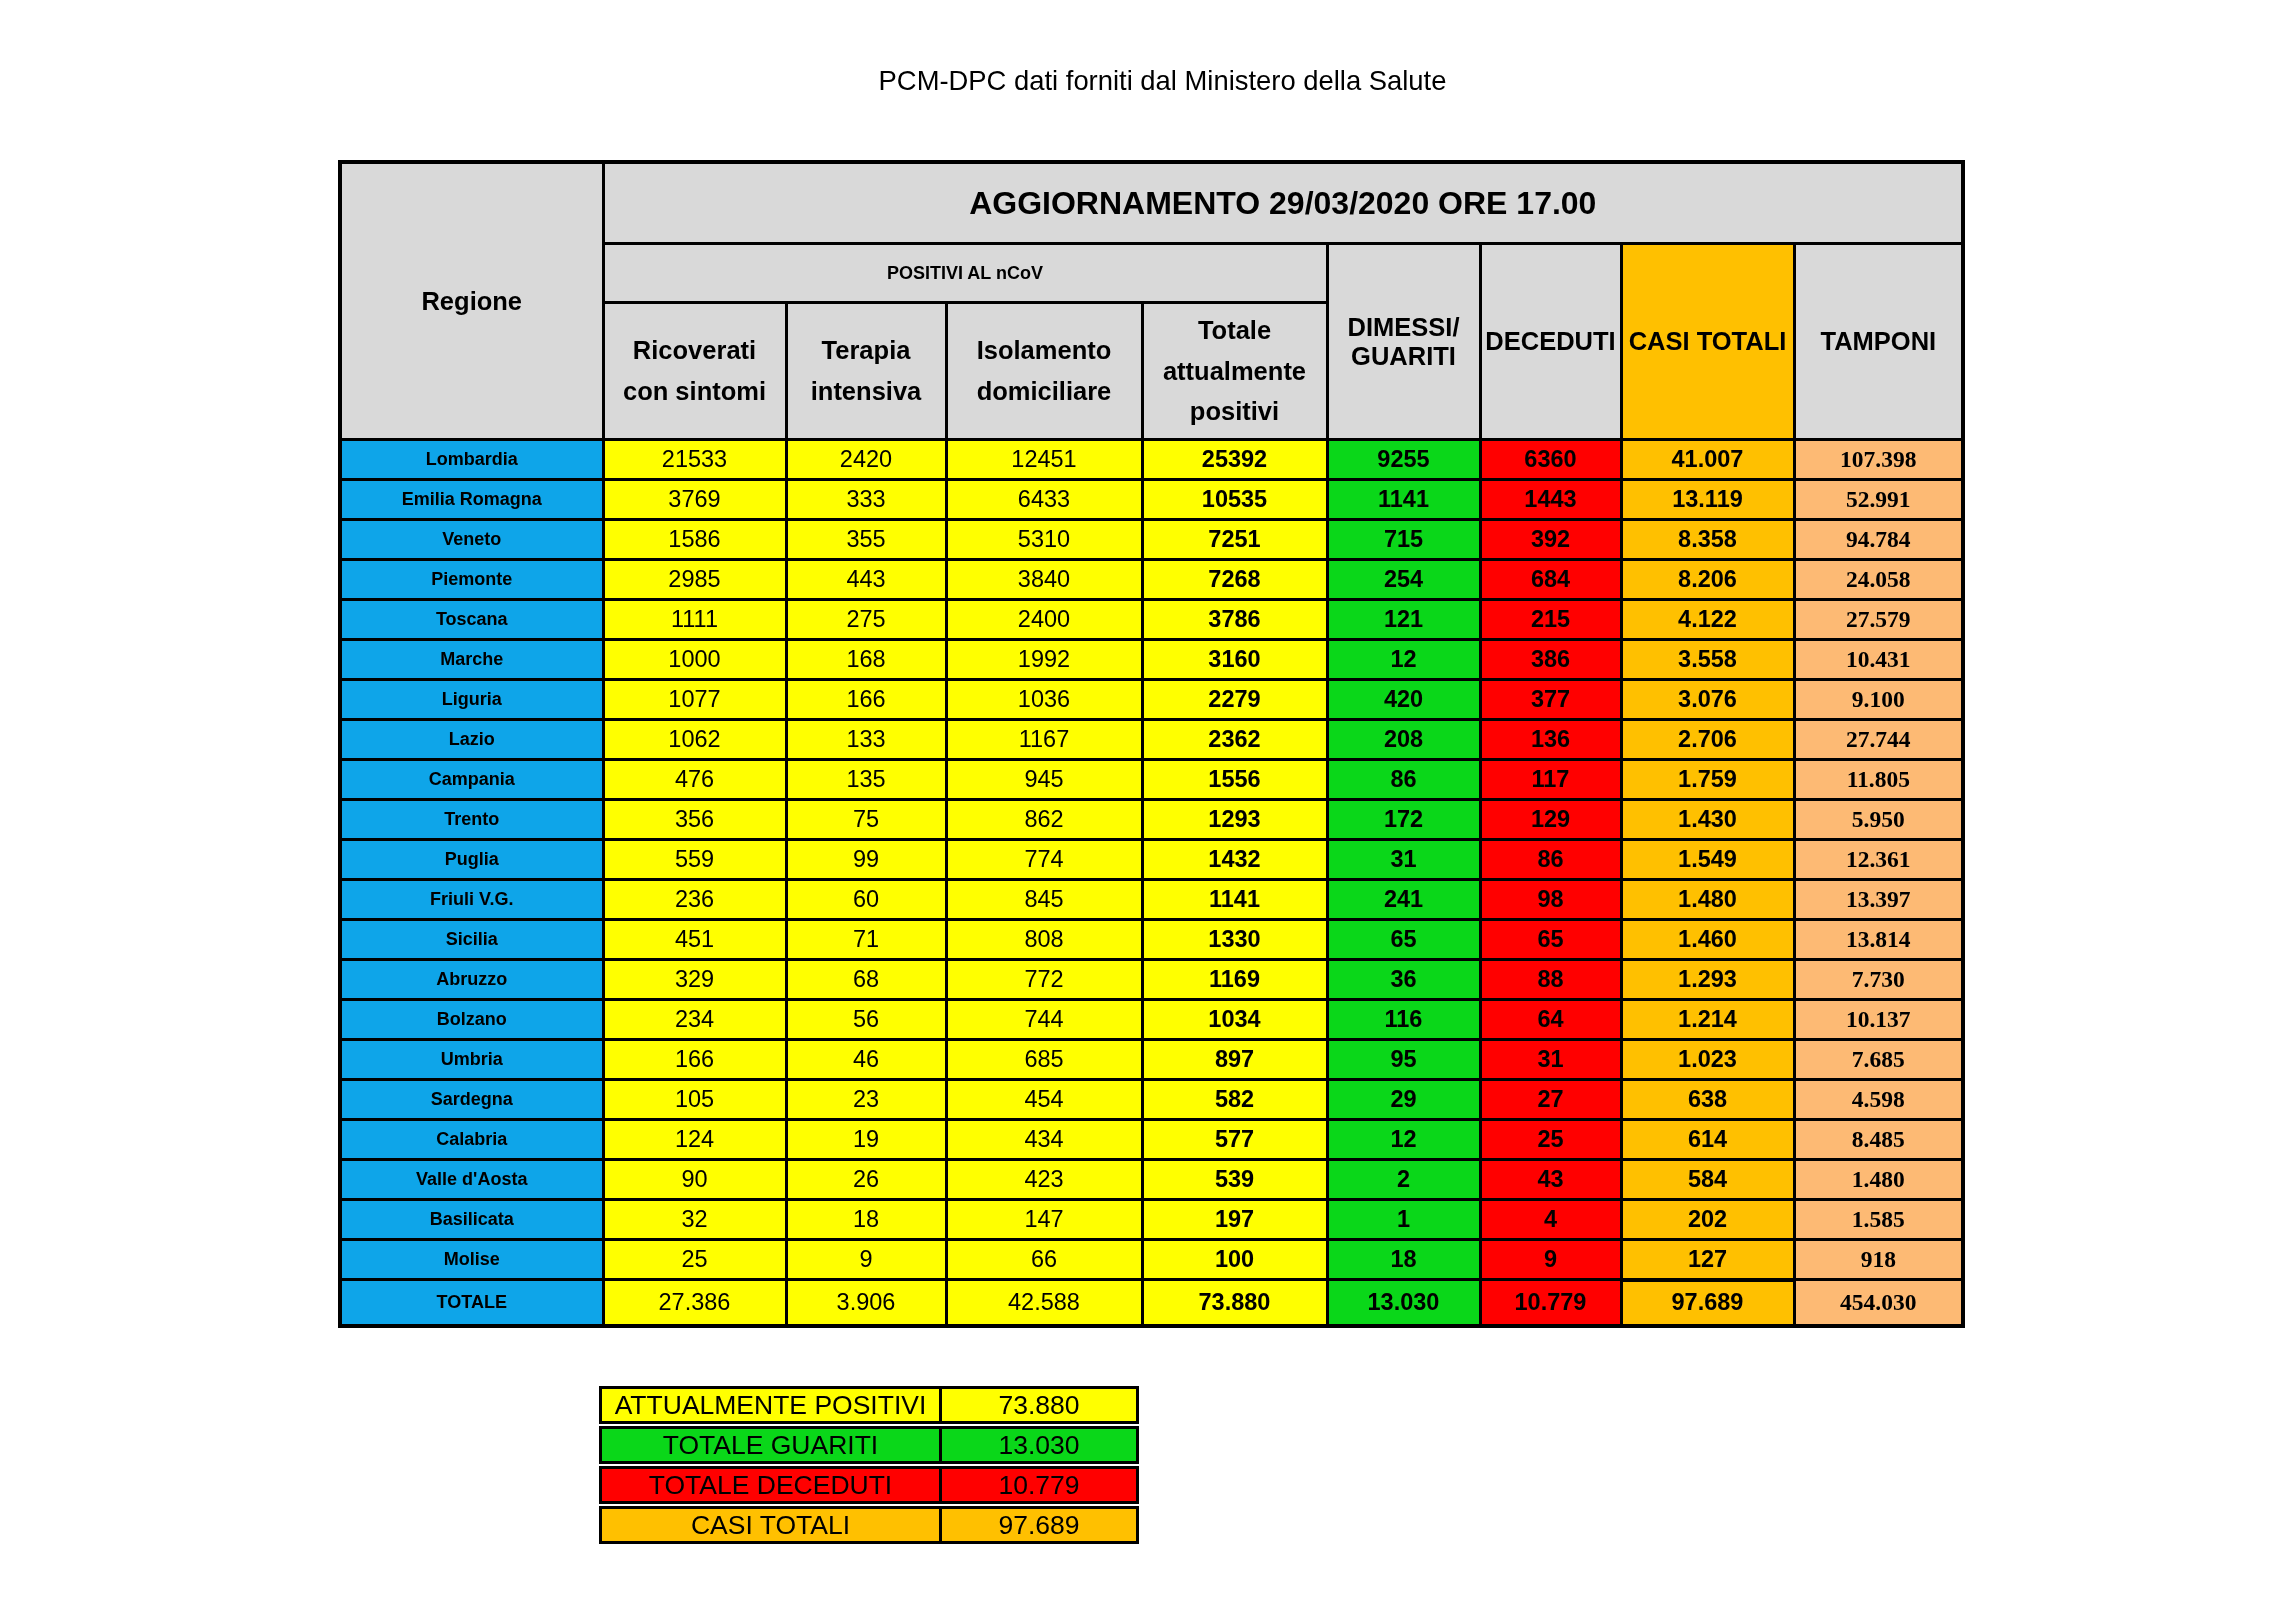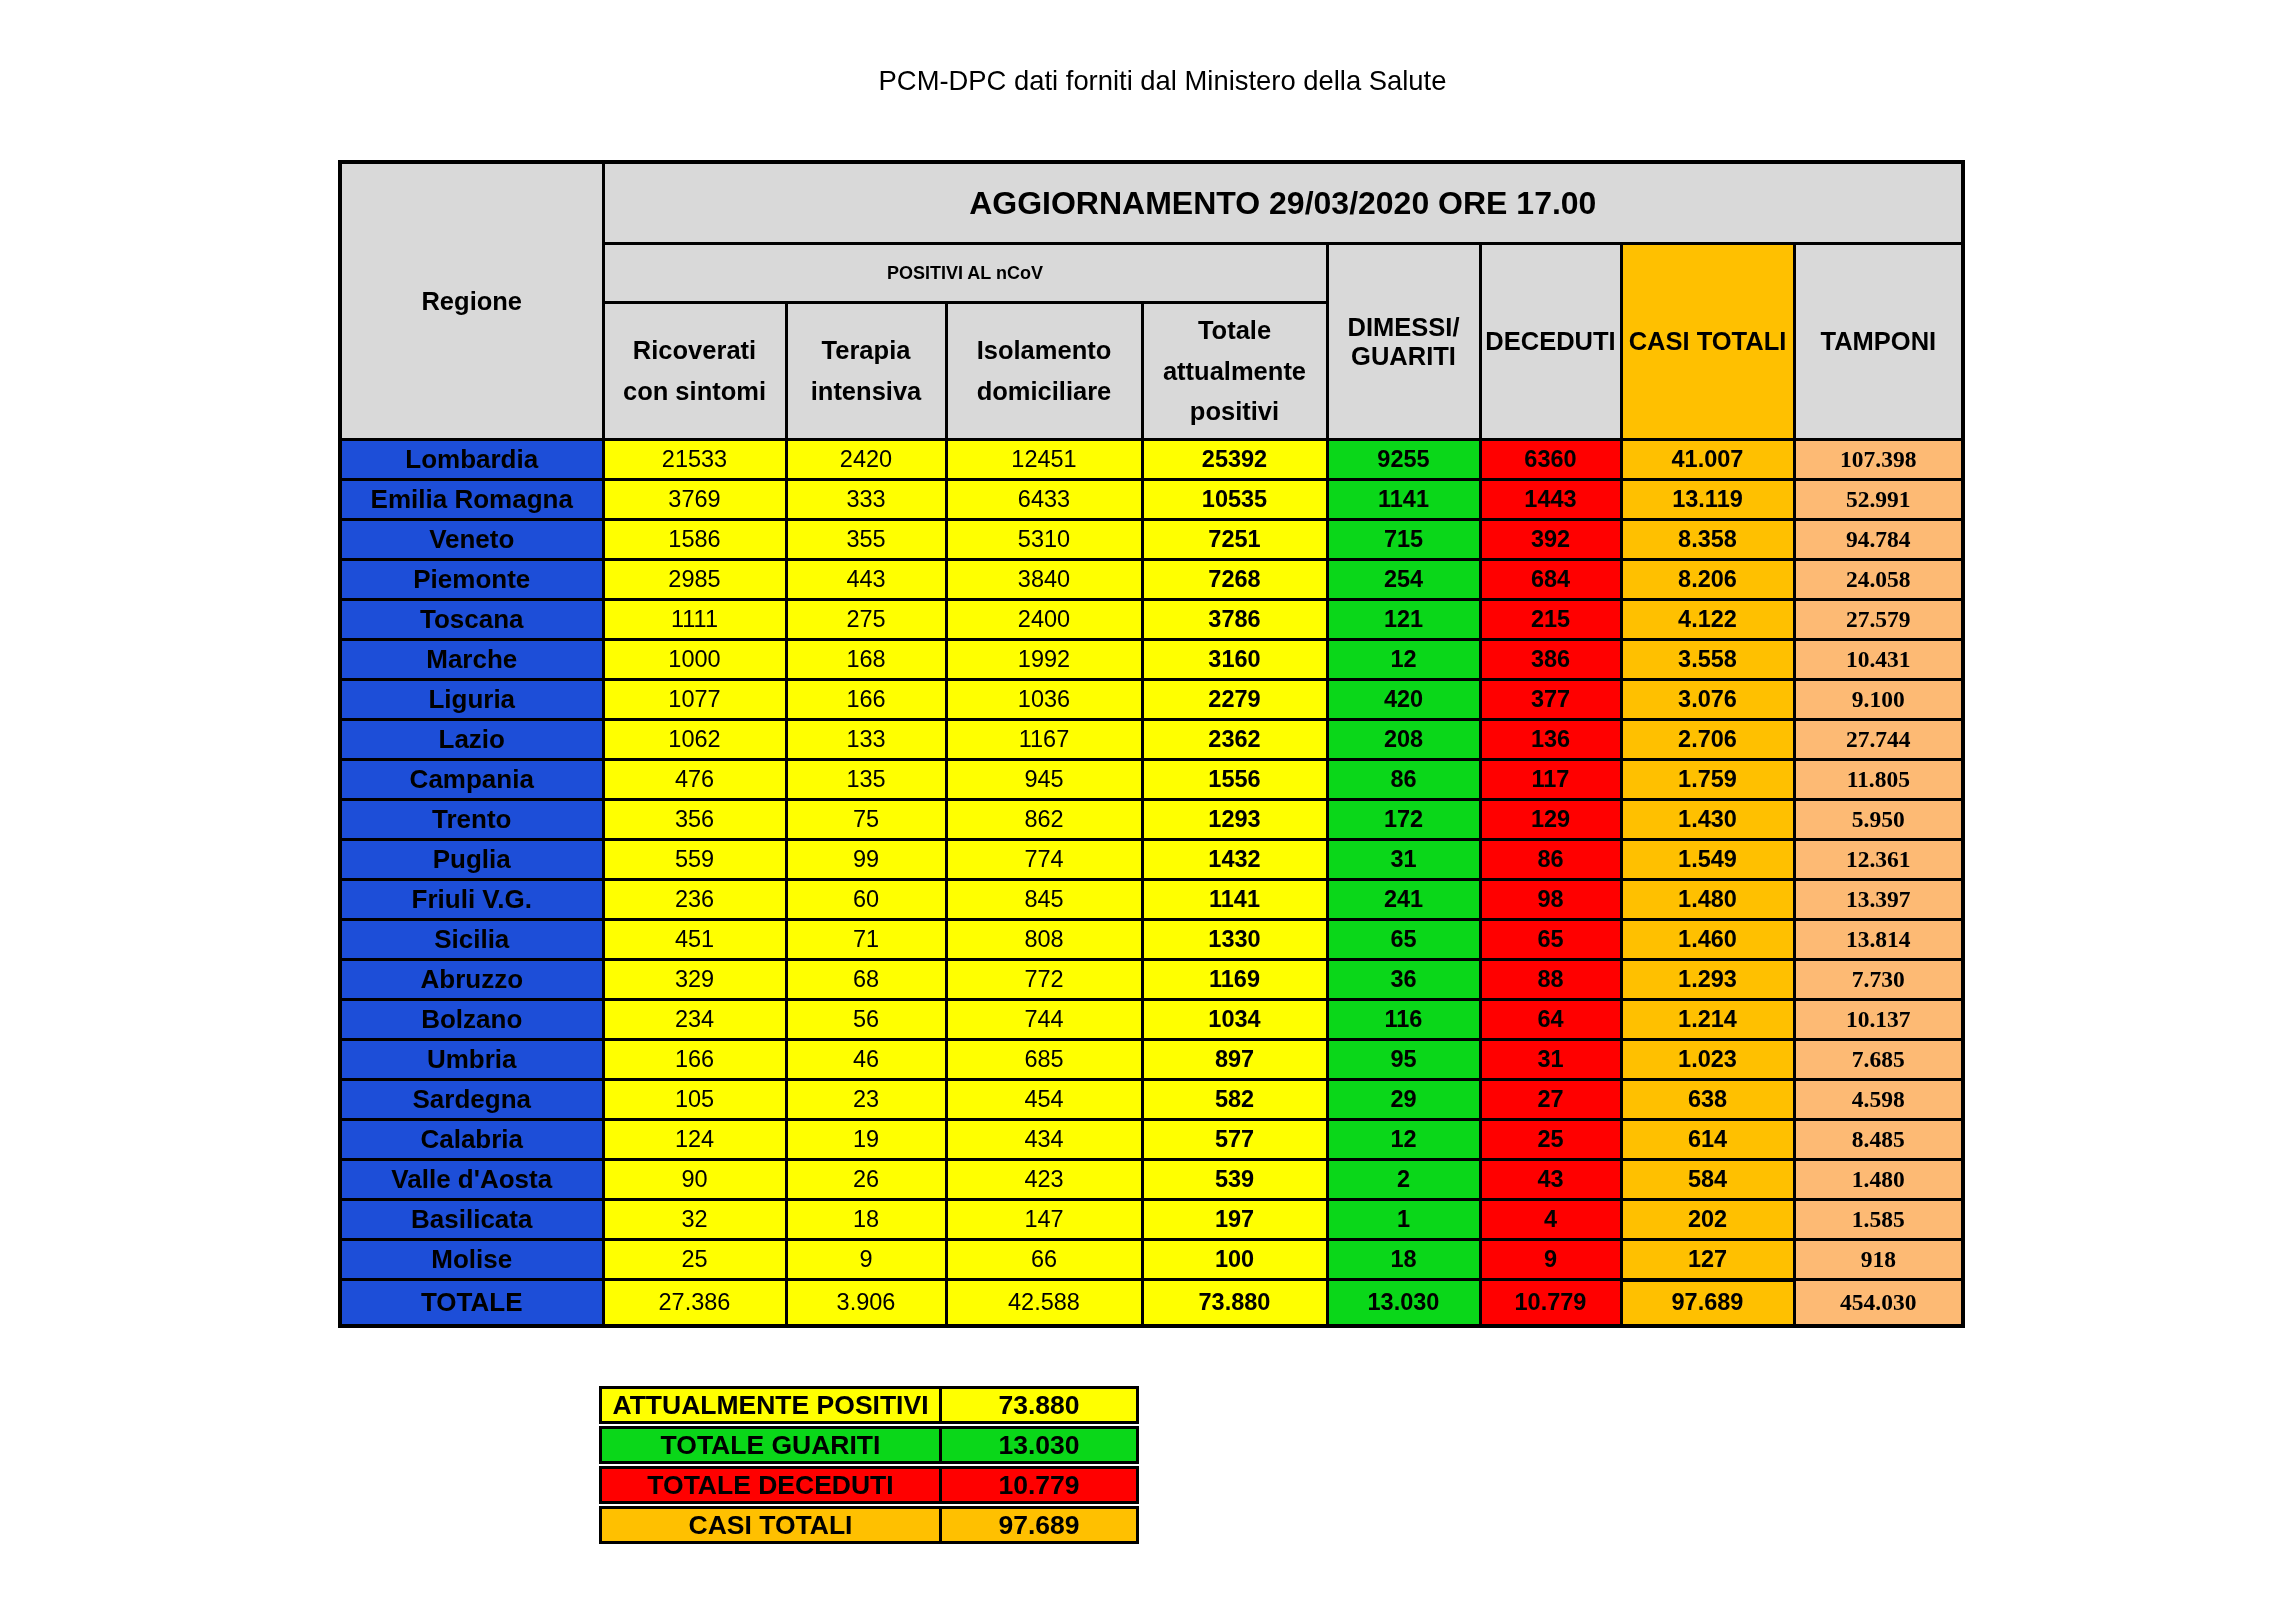--- a/index.html
+++ b/index.html
@@ -47,21 +47,21 @@
   .h-update { font-size: 32px; height: 78px; }
   .h-group  { font-size: 18px; height: 56px; }
   .h-col    { font-size: 25.5px; line-height: 1.6; white-space: pre-line; height: 134px; }
   .h-side   { font-size: 25.5px; white-space: pre-line; }
   .h-regione{ font-size: 25.5px; }
   .h-orange { background: #FFC000; }
 
   
   tbody tr { height: 40px; }
   tfoot tr { height: 46px; }
-  .cell-region { background: #1d4ed8; font-weight: bold; font-size: 26px; }
+  .cell-region { background: #0ea5e9; font-weight: bold; font-size: 18px; }
   .num      { font-size: 23.5px; font-weight: 400; }
   .num-bold { font-size: 23.5px; font-weight: bold; }
   .cell-yellow { background: #FFFF00; }
   .cell-green  { background: #0AD719; }
   .cell-red    { background: #FF0000; border-right-width: 0; }
   .cell-orange {
     background: #FFC000;
     border-left-width: 0;
     border-top-width: 2px;
     border-bottom-width: 2px;
@@ -86,21 +86,21 @@
   }
   .sum-row {
     display: flex;
     border: 3.9px solid #000;
     height: 32px;
   }
   .sum-label, .sum-value {
     display: flex;
     align-items: center;
     justify-content: center;
-    font-weight: bold;
+    font-weight: normal;
     font-size: 26.5px;
     text-align: right;
   }
   .sum-label { width: 337px; border-right: 3.9px solid #000; }
   .sum-value { width: 194px; }
   .sum-yellow { background: #FFFF00; }
   .sum-green  { background: #0AD719; }
   .sum-red    { background: #FF0000; }
   .sum-orange { background: #FFC000; }
 </style>

